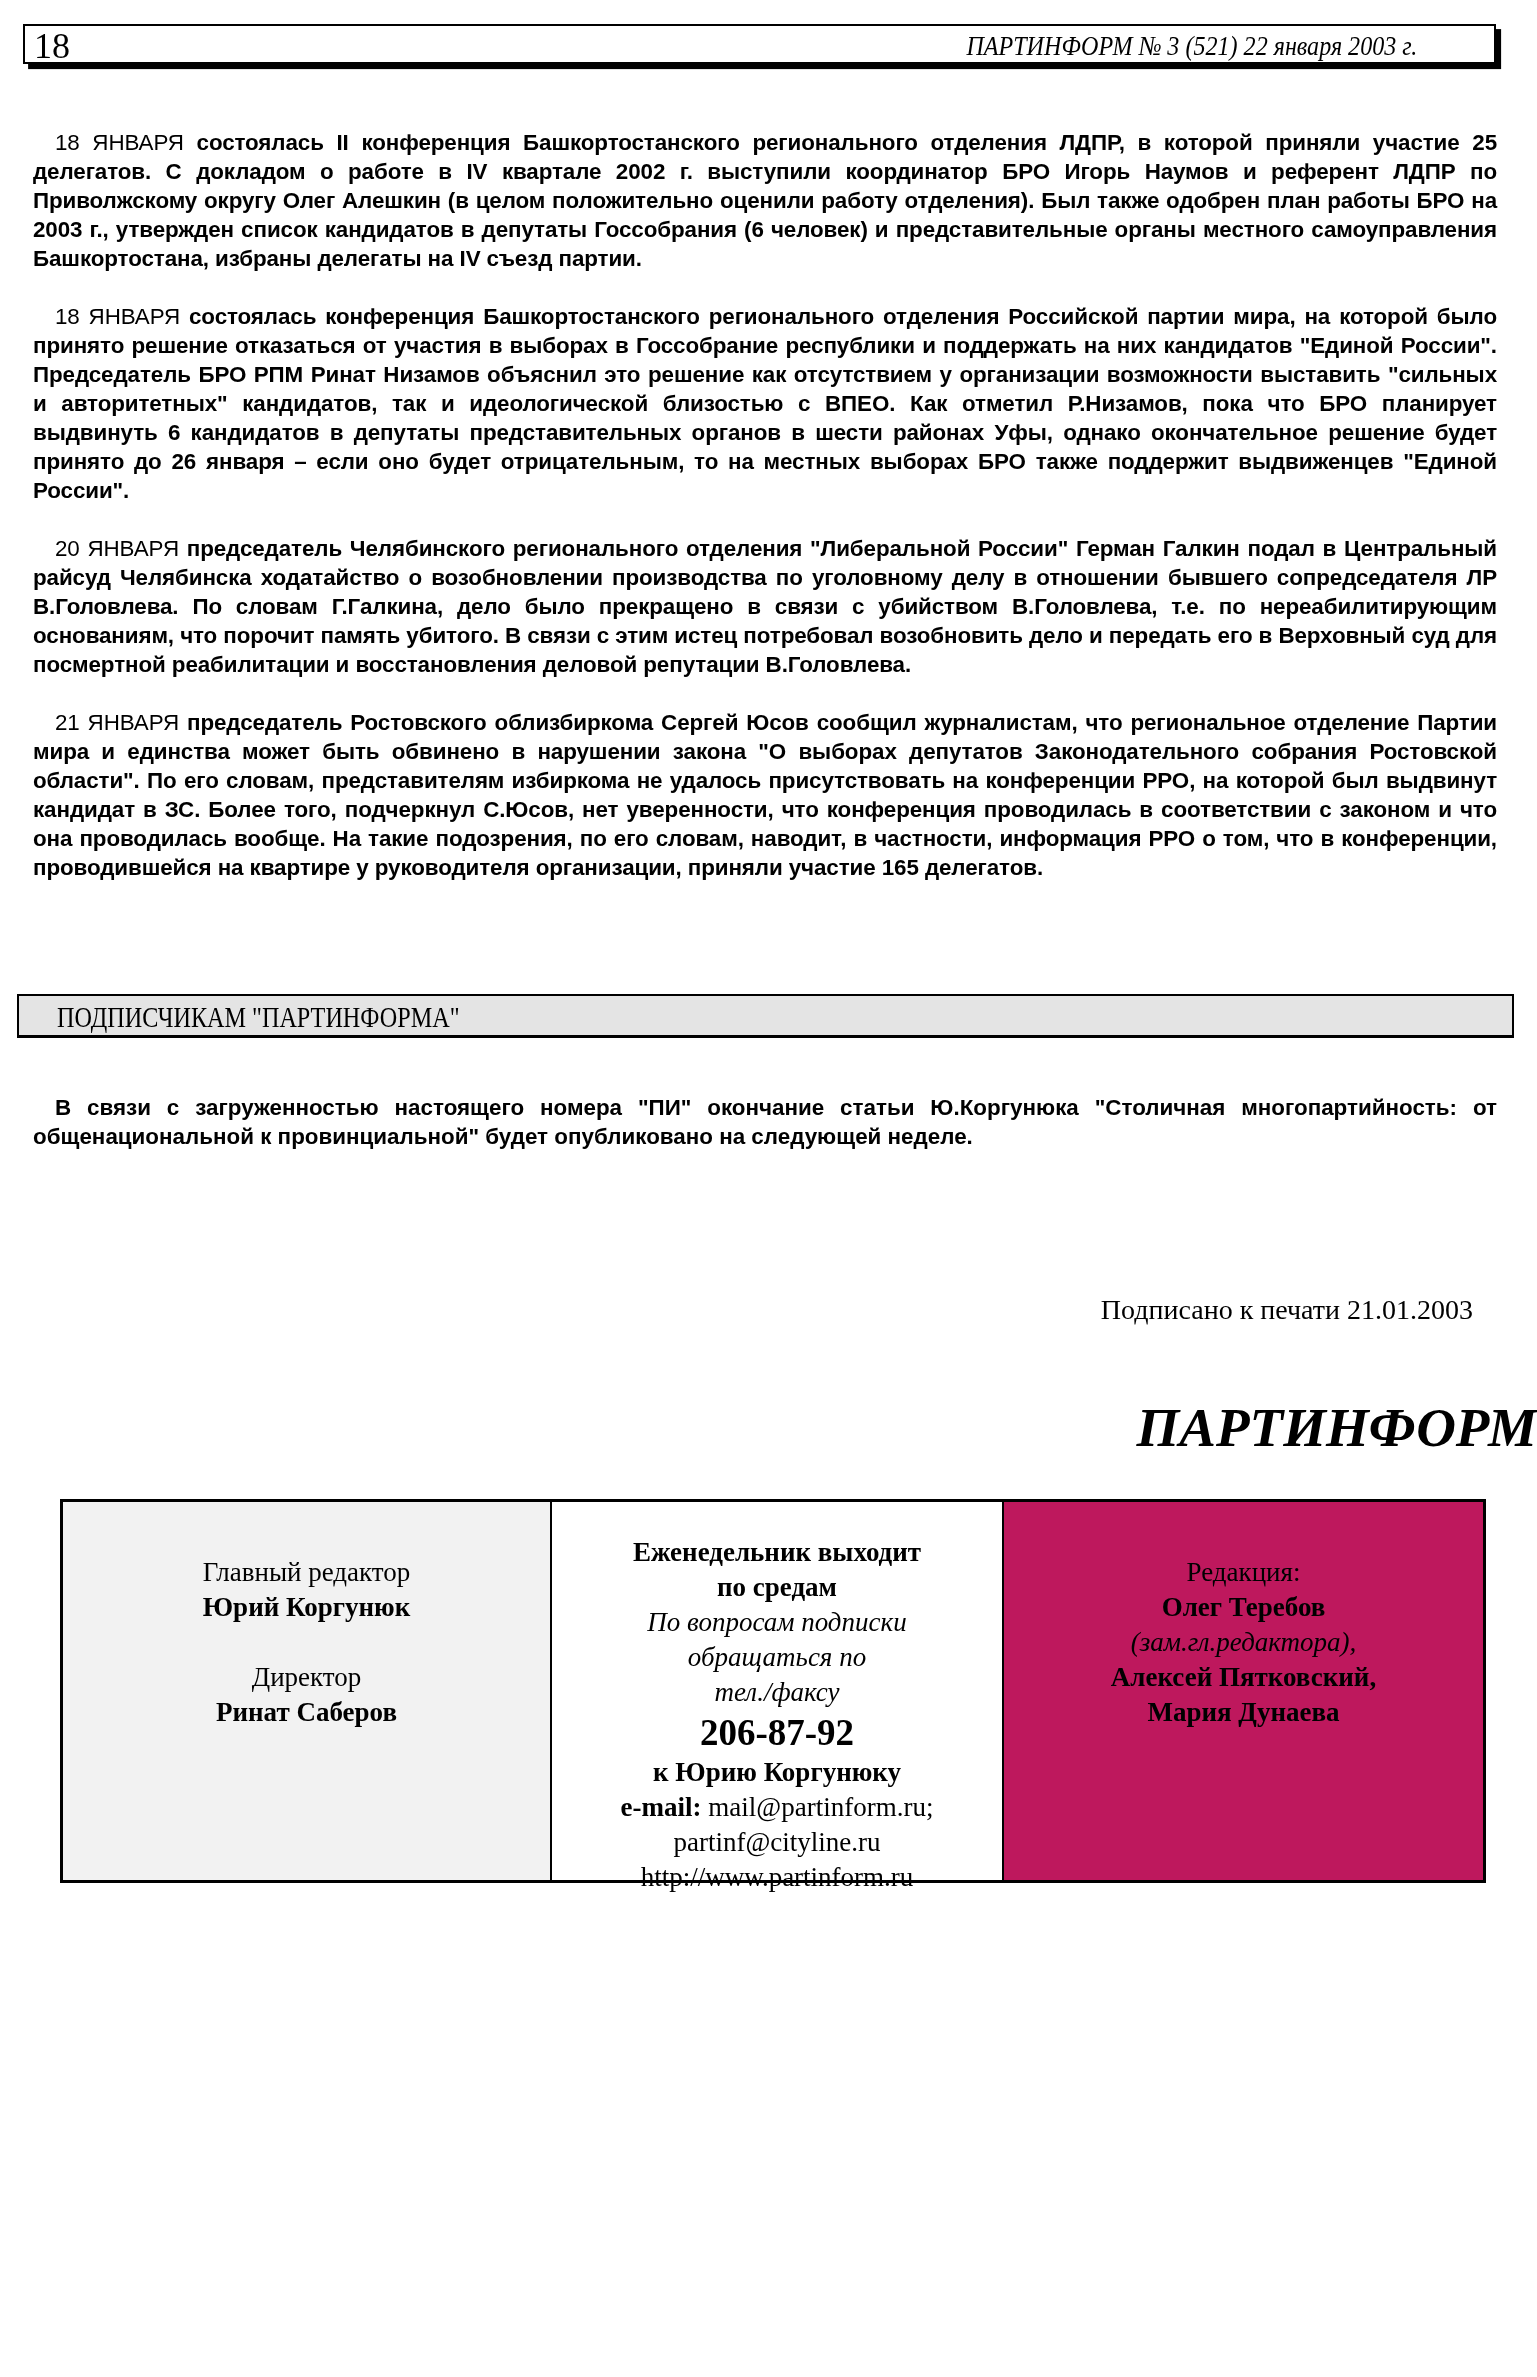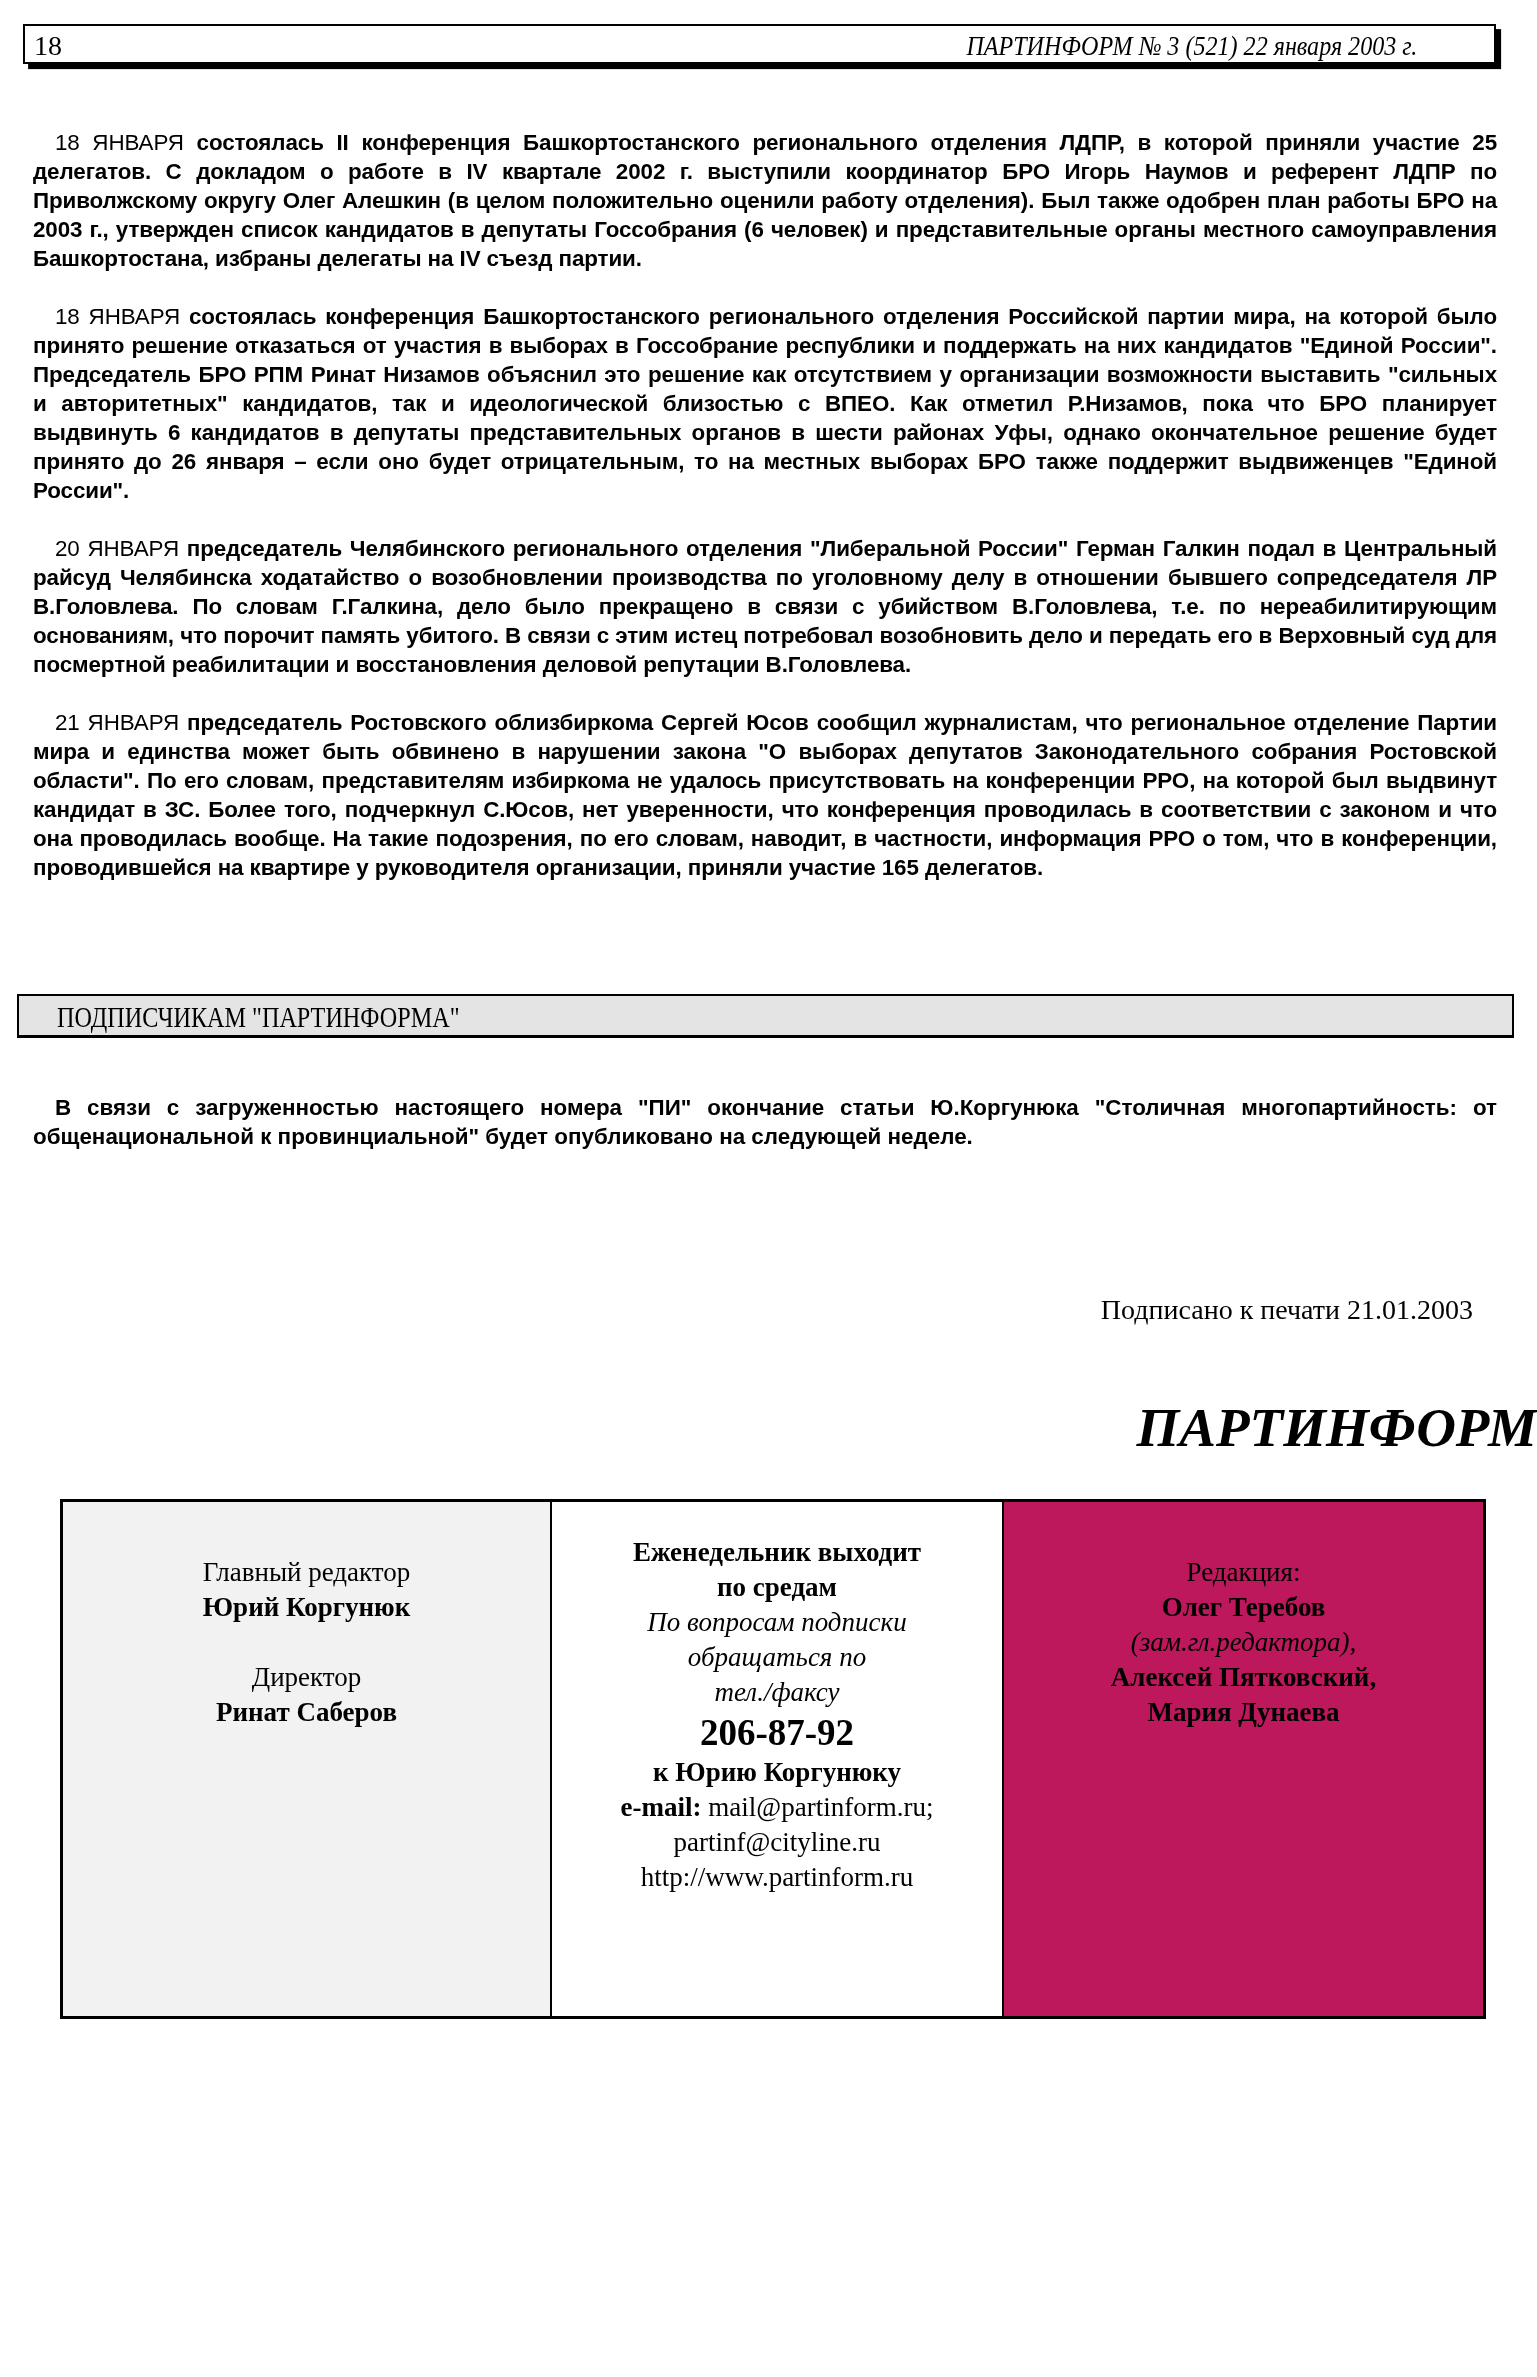--- a/index.html
+++ b/index.html
@@ -6,21 +6,21 @@
   body { width: 1537px; height: 2377px; position: relative; overflow: hidden; color: #000; }
 
   
   .header-box {
     position: absolute; left: 23px; top: 24px; width: 1473px; height: 40px;
     border: 2.6px solid #000; box-shadow: 5.1px 5.1px 0 #000; background: #fff;
     box-sizing: border-box;
   }
   .header-page-num {
     position: absolute; left: 9px; top: 3.8px;
-    font-family: "Liberation Serif", serif; font-size: 28px; line-height: 32px;
+    font-family: "Liberation Serif", serif; font-size: 36px; line-height: 32px;
   }
   .header-title {
     position: absolute; right: 77px; top: 3.8px;
     font-family: "Liberation Serif", serif; font-style: italic; font-size: 28px; line-height: 32px;
     transform: scaleX(0.86); transform-origin: right center;
   }
 
   
   .articles { position: absolute; left: 33px; top: 128px; width: 1464px; }
   .news-item {
@@ -54,21 +54,21 @@
   }
 
   .masthead {
     position: absolute; left: 0; top: 1396px; width: 1537px; text-align: right;
     font-family: "Liberation Serif", serif; font-weight: bold; font-style: italic;
     font-size: 55px; line-height: 64px;
   }
 
   
   .imprint {
-    position: absolute; left: 60px; top: 1499px; width: 1426px; height: 520px;
+    position: absolute; left: 60px; top: 1499px; width: 1426px; height: 384px;
     border: 3.8px solid #000; box-sizing: border-box; display: flex;
   }
   .imprint-col {
     box-sizing: border-box; text-align: center;
     font-family: "Liberation Serif", serif; font-size: 27px; line-height: 35px;
   }
   .col-left { width: 489px; background: #f2f2f2; border-right: 2.6px solid #000; padding-top: 53px; }
   .col-mid  { width: 452px; background: #ffffff; border-right: 2.6px solid #000; padding-top: 33px; text-align: center; }
   .col-right{ flex: 1; background: #be185d; padding-top: 53px; }
   .b { font-weight: bold; }

